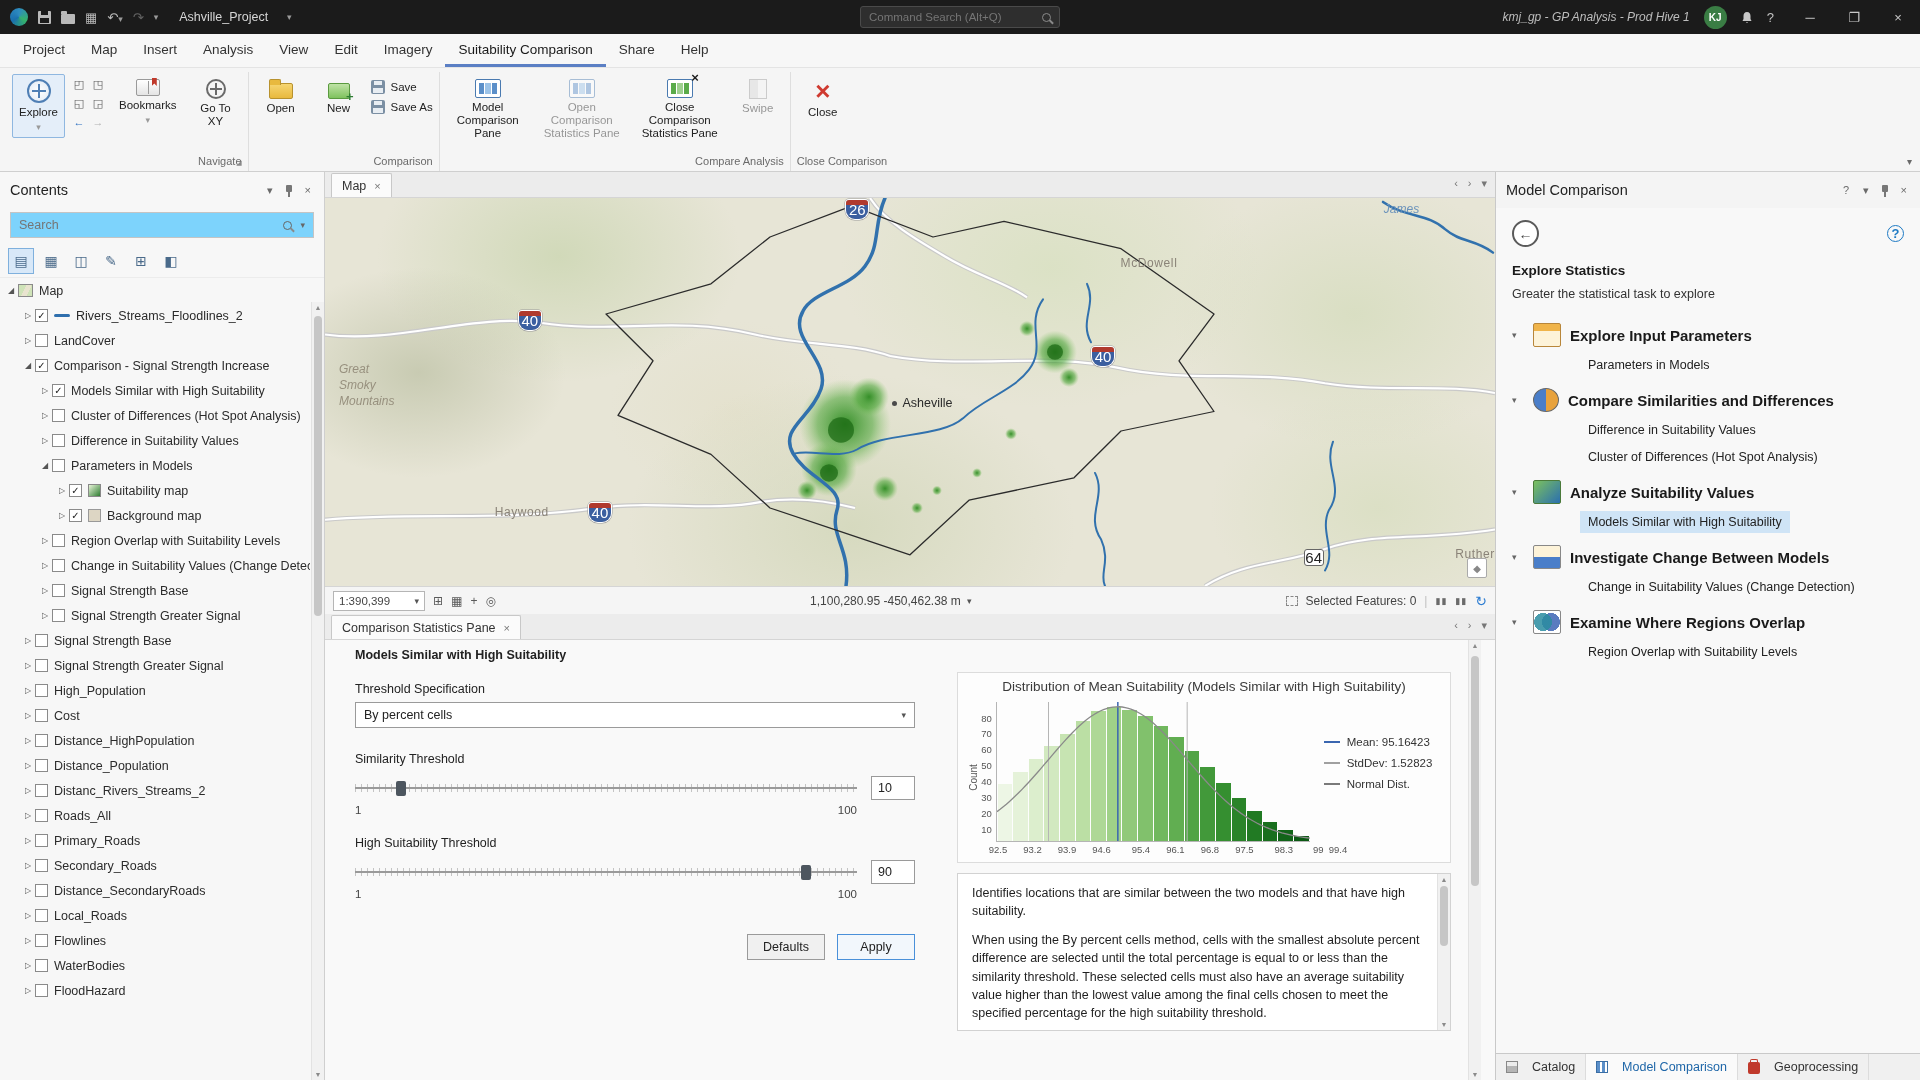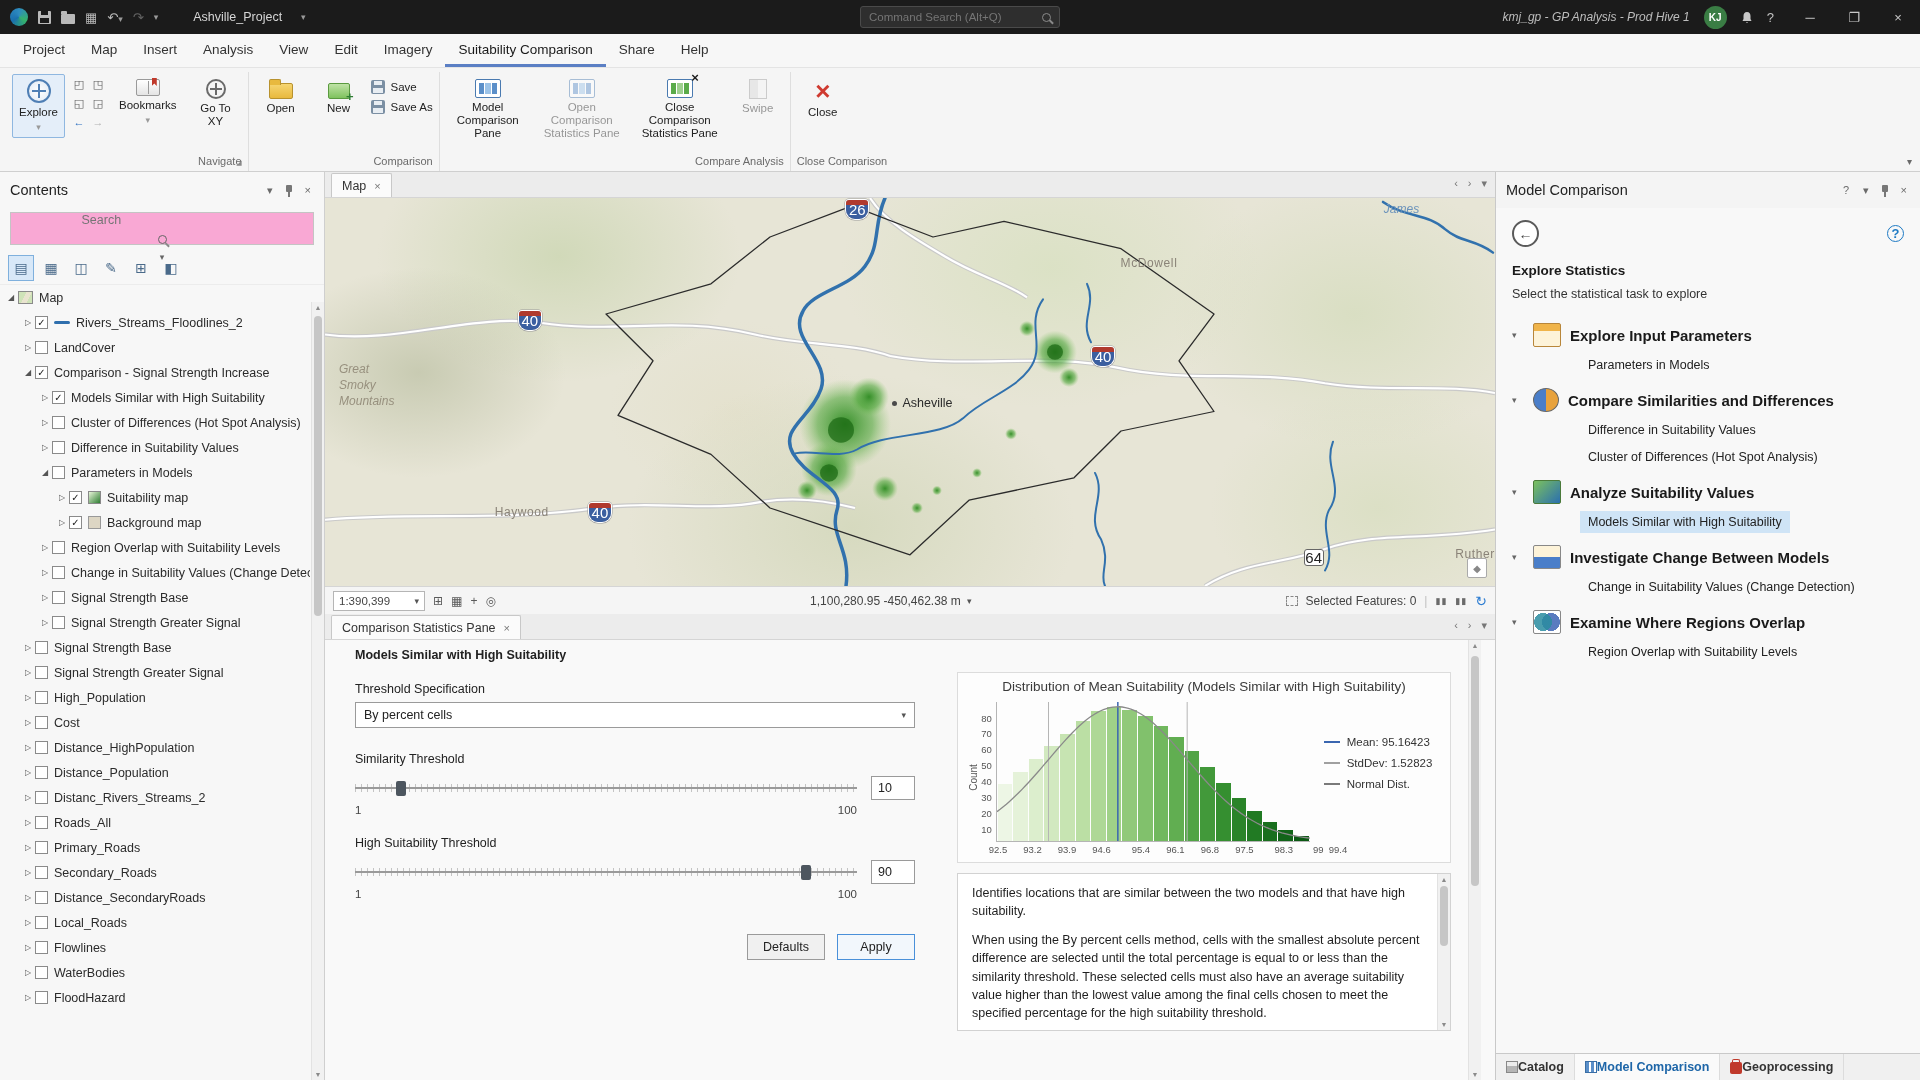--- a/index.html
+++ b/index.html
@@ -10,21 +10,21 @@
   .titlebar { height:34px; background:#1b1b1b; color:#c8c8c8; display:flex; align-items:center; padding:0 0 0 10px; position:relative; }
   .app-logo { width:18px; height:18px; border-radius:50%; background:conic-gradient(#2e8bc0,#35b36b,#1a6fae,#2e8bc0); margin-right:10px; flex:none; }
   .qat { display:flex; align-items:center; gap:10px; margin-right:14px; }
   .qat .g { font-size:13px; color:#b9b9b9; cursor:default; }
   .tb-save { width:13px; height:13px; background:#b9b9b9; border-radius:1px; position:relative; display:inline-block; }
   .tb-save::before { content:""; position:absolute; left:3px; top:0; width:7px; height:4px; background:#1b1b1b; }
   .tb-save::after { content:""; position:absolute; left:2px; bottom:1px; width:9px; height:5px; background:#1b1b1b; }
   .tb-folder { width:14px; height:10px; background:#b9b9b9; border-radius:1px; position:relative; display:inline-block; margin-top:3px; }
   .tb-folder::before { content:""; position:absolute; top:-3px; left:0; width:6px; height:3px; background:#b9b9b9; border-radius:1px 1px 0 0; }
   .caret { font-size:9px; color:#9a9a9a; }
-  .proj-name { font-size:12.5px; color:#d6d6d6; margin-left:21px; display:flex; align-items:center; gap:19px; }
+  .proj-name { font-size:12.5px; color:#d6d6d6; margin-left:7px; display:flex; align-items:center; gap:19px; }
   .cmd-search { position:absolute; left:50%; transform:translateX(-50%); width:200px; height:22px; background:#2e2e2e; border:1px solid #4a4a4a; border-radius:3px; display:flex; align-items:center; padding:0 8px; gap:6px; }
   .cmd-search input { flex:1; background:transparent; border:none; outline:none; color:#9a9a9a; font-size:11.5px; font-family:inherit; }
   .mag { width:9px; height:9px; border:1.5px solid #8a8a8a; border-radius:50%; position:relative; display:inline-block; flex:none; }
   .mag::after { content:""; position:absolute; width:5px; height:1.5px; background:#8a8a8a; transform:rotate(45deg); right:-4px; bottom:-2px; }
   .tb-right { margin-left:auto; display:flex; align-items:center; gap:14px; padding-right:0; }
   .win-title { font-size:12px; color:#bdbdbd;font-style:italic; }
   .avatar { width:23px; height:23px; border-radius:50%; background:#3a7d44; color:#fff; font-size:10px; font-weight:bold; display:flex; align-items:center; justify-content:center; }
   .tb-ic { color:#c2c2c2; font-size:13px; }
   .win-btns { display:flex; }
   .win-btn { width:44px; height:34px; display:flex; align-items:center; justify-content:center; color:#c8c8c8; font-size:13px; }
@@ -80,21 +80,21 @@
   .panel-right { width:425px; background:#f4f4f4; border-left:1px solid #c9c9c9; display:flex; flex-direction:column; }
 
   
   .pane-header { height:36px; display:flex; align-items:center; padding:0 10px; gap:8px; }
   .pane-header .title { font-size:14.5px; color:#222; flex:1; }
   .hdr-ic { color:#6a6a6a; font-size:11px; padding:0 3px; }
   .pin-ic { display:inline-block; width:10px; height:13px; position:relative; }
   .pin-ic::before { content:""; position:absolute; left:2px; top:1px; width:6px; height:7px; background:#777; border-radius:1px; }
   .pin-ic::after { content:""; position:absolute; left:4.5px; top:8px; width:1.5px; height:5px; background:#777; }
   .search-row { padding:4px 10px 6px; }
-  .search-box { height:33px; border:1px solid #c4c4c4; background:#f9a8d4; display:flex; align-items:center; padding:0 8px; gap:8px;flex-direction:column; }
+  .search-box { height:26px; border:1px solid #c4c4c4; background:#7dd3fc; display:flex; align-items:center; padding:0 8px; gap:8px; }
   .search-box input { flex:1; border:none; outline:none; font-size:12.5px; font-family:inherit; color:#444; background:transparent; }
   .toc-tools { height:34px; display:flex; align-items:center; gap:4px; padding:0 8px; border-bottom:1px solid #ececec; }
   .toc-tool { width:26px; height:26px; display:flex; align-items:center; justify-content:center; font-size:14px; color:#4a6a8a; border:1px solid transparent; }
   .toc-tool.active { background:#d8e8f8; border-color:#7fb0dd; }
   .drawing-order { padding:7px 10px 4px; font-size:13px; color:#222; }
   .layer-tree { flex:1; position:relative; overflow:hidden; padding-right:14px; }
   .tree-row { display:flex; align-items:center; height:25px; white-space:nowrap; overflow:hidden; font-size:12.5px; color:#2b2b2b; }
   .expander { width:14px; font-size:8px; color:#555; text-align:center; flex:none; }
   .cbx { width:13px; height:13px; border:1px solid #8a8a8a; background:#fff; margin-right:6px; font-size:10px; line-height:11px; text-align:center; color:#1a1a1a; flex:none; }
   .map-thumb { width:15px; height:13px; background:linear-gradient(115deg,#cfe3b8 0 40%,#e9e4cf 40% 70%,#cfe3b8 70%); border:1px solid #8a8a8a; margin-right:6px; flex:none; }
@@ -192,21 +192,21 @@
   .mc-icon { width:28px; height:24px; border-radius:2px; flex:none; }
   .ic-parameters { background:linear-gradient(#f0b44a 0 7px,#fdf3d9 7px); border:1px solid #b8863a; }
   .ic-compare { width:26px; height:24px; border-radius:50%; background:linear-gradient(90deg,#4a7ec9 0 50%,#e8a23c 50%); border:1px solid #666; }
   .ic-analyze { background:linear-gradient(135deg,#7cc15e,#2a6fb0); border:1px solid #4a7a3a; }
   .ic-investigate { background:linear-gradient(#fdf3d9 0 50%,#4a7ec9 50%); border:1px solid #888; }
   .ic-overlap { background:radial-gradient(circle at 35% 50%, rgba(42,140,160,.85) 0 44%, transparent 45%),radial-gradient(circle at 65% 50%, rgba(60,100,180,.85) 0 44%, transparent 45%),#fff; border:1px solid #888; }
   .mc-title { font-size:15px; font-weight:bold; color:#1a1a1a; }
   .mc-item { margin:5px 0 5px 68px; font-size:12.5px; color:#222; padding:4px 8px; display:table; }
   .mc-item.sel { background:#cfe4f6; }
   .dock-tabs { height:27px; background:#f0f0f0; border-top:1px solid #c9c9c9; display:flex; align-items:stretch; }
-  .dock-tab { display:flex; align-items:center; gap:0; padding:0 10px; font-size:12.5px; color:#333; border-right:1px solid #dcdcdc;font-weight:bold; }
+  .dock-tab { display:flex; align-items:center; gap:14px; padding:0 10px; font-size:12.5px; color:#333; border-right:1px solid #dcdcdc; }
   .dock-tab.active { background:#fafafa; color:#1e66a8; }
   .dt-ic { width:12px; height:12px; flex:none; }
   .dt-catalog { background:linear-gradient(#ececec 0 4px,#b5b5b5 4px); border:1px solid #888; }
   .dt-model { border:1px solid #3a6ea5; background:linear-gradient(90deg,#5b8fc9 0 30%,#fff 30% 50%,#5b8fc9 50% 80%,#fff 80%); }
   .dt-geo { background:#c0392b; border-radius:2px; position:relative; margin-top:2px; }
   .dt-geo::before { content:""; position:absolute; top:-3px; left:2px; right:2px; height:3px; border:1px solid #c0392b; border-bottom:none; border-radius:2px 2px 0 0; }
 </style>
 </head>
 <body>
 
@@ -797,21 +797,21 @@
       <span class="hdr-ic">▾</span>
       <span class="hdr-ic pin-ic"></span>
       <span class="hdr-ic">×</span>
     </div>
     <div class="mc-body">
       <div class="mc-toprow">
         <span class="back-btn">←</span>
         <span class="help-blue">?</span>
       </div>
       <div class="mc-h1">Explore Statistics</div>
-      <div class="mc-sub">Select the statistical task to explore</div>
+      <div class="mc-sub">Greater the statistical task to explore</div>
       <div id="mc-sections">
           <div class="mc-section">
             <div class="mc-head">
               <span class="chev">▾</span>
               <span class="mc-icon ic-parameters"></span>
               <span class="mc-title">Explore Input Parameters</span>
             </div>
             <div class="mc-item">Parameters in Models</div>
           </div>
           <div class="mc-section">

